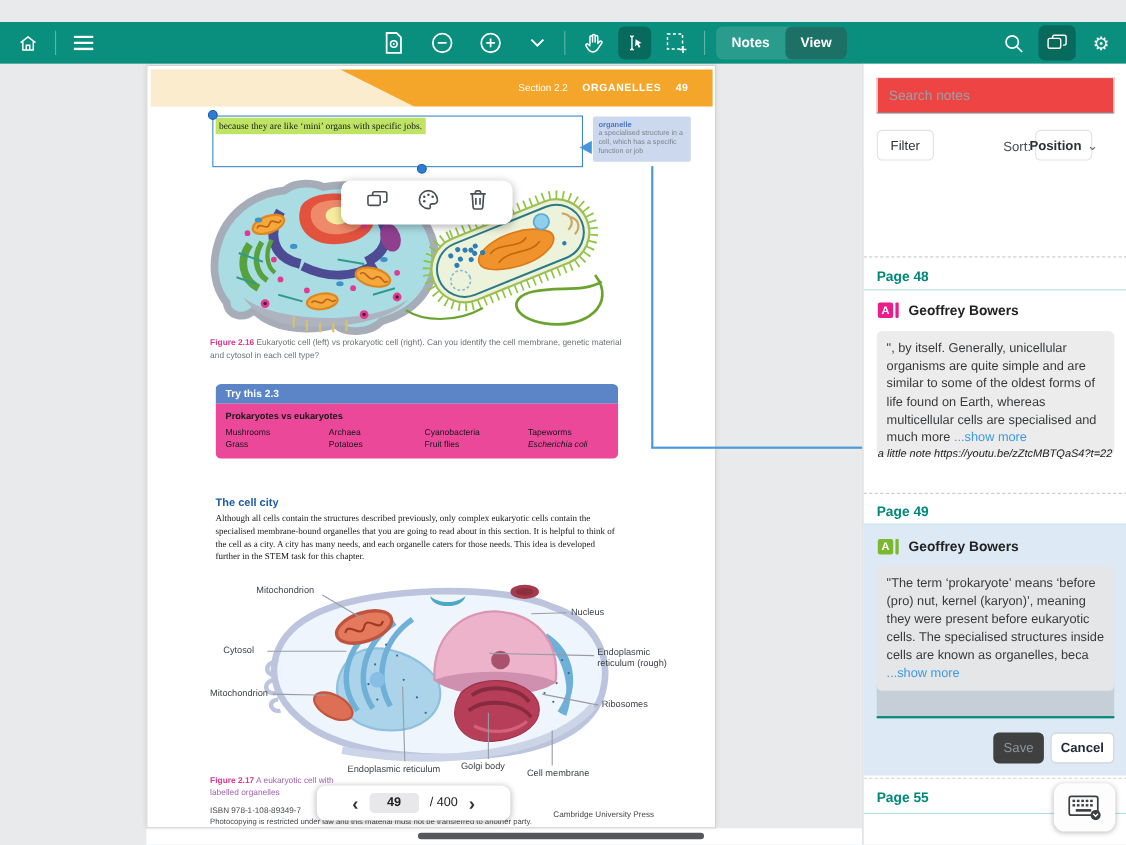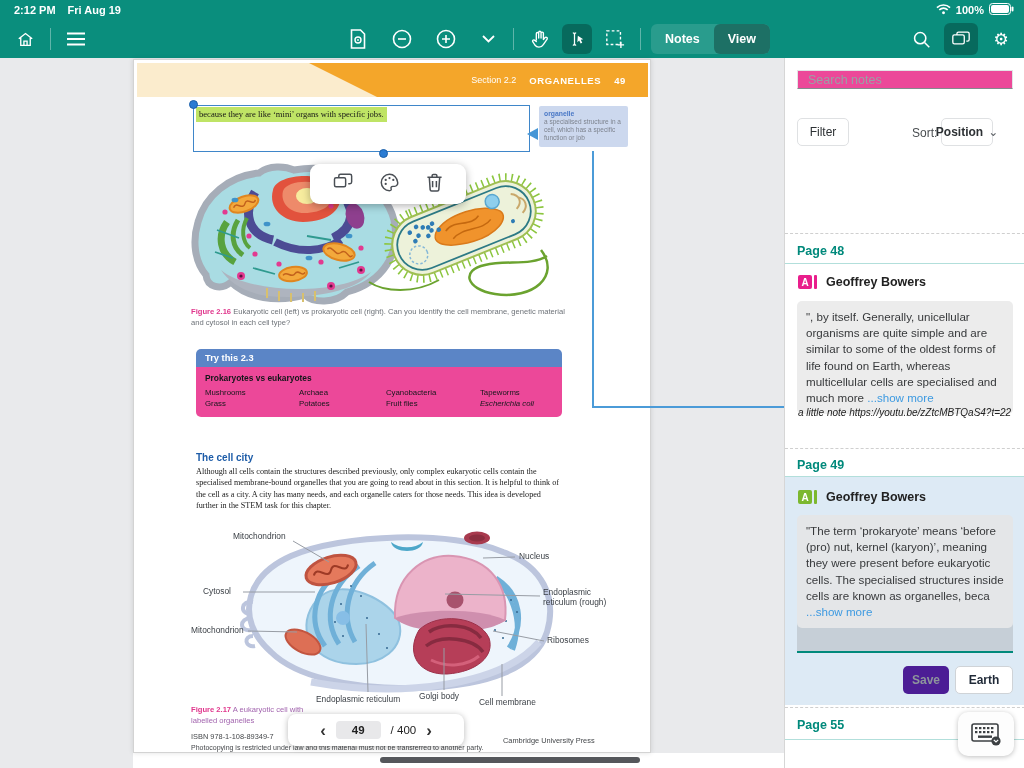--- a/index.html
+++ b/index.html
@@ -67,69 +67,46 @@
   #page-nav { left:288px; top:714px; width:176px; height:32px; background:#fff; border-radius:8px; box-shadow:0 1px 6px rgba(0,0,0,0.28); display:flex; align-items:center; justify-content:center; gap:10px; font-size:11.5px; color:#222; }
   #page-nav .chev { font-size:17px; font-weight:bold; color:#333; line-height:1; }
   #page-nav .numbox { background:#e8e8ea; border-radius:4px; padding:3px 16px; font-weight:bold; }
 
   
   #home-ind { left:380px; top:757px; width:260px; height:6px; border-radius:3px; background:#55575b; }
 
   
   #sidebar { left:784px; top:58px; width:240px; height:710px; background:#fff; border-left:1px solid #d6d6d6; overflow:hidden; }
   #sb-toppanel { position:absolute; left:0; top:0; width:240px; height:94px; background:#fff; z-index:3; }
-  #sb-search { position:absolute; left:12px; top:12px; width:216px; height:19px; background:#ec4899; border:1px solid #e2e4e6; border-bottom:1px solid #85898d; font-size:12.5px; color:#333; padding:0 10px; outline:none; }
+  #sb-search { position:absolute; left:12px; top:12px; width:216px; height:33px; background:#ef4444; border:1px solid #e2e4e6; border-bottom:1px solid #85898d; font-size:12.5px; color:#333; padding:0 10px; outline:none; }
   #sb-search::placeholder { color:#9aa0a6; }
   .sb-btn { position:absolute; background:#fff; border:1px solid #dfe1e3; border-radius:5px; font-size:12px; color:#2d3134; display:flex; align-items:center; justify-content:center; }
   #sort-label { position:absolute; left:127px; top:68px; font-size:12px; color:#494d50; }
   .notebox { position:absolute; left:12px; width:216px; background:#ececec; border-radius:5px; padding:8px 9px; font-size:11.6px; line-height:16.2px; color:#37393b; }
   .more { color:#3d9ae1; }
   .sb-divider { position:absolute; left:0; width:240px; border-top:1px dashed #cfcfcf; }
   .pg-label { position:absolute; left:12px; color:#00897b; font-weight:bold; font-size:12.5px; }
   .pg-line { position:absolute; left:0; width:240px; border-top:1px solid #b2dfdb; }
   .author-row { position:absolute; left:13px; display:flex; align-items:center; gap:9px; }
   .author-name { font-weight:bold; font-size:12.5px; color:#212121; }
   .ann-icon { display:flex; align-items:center; }
   .ann-icon .sq { width:14px; height:14px; border-radius:2px; color:#fff; font-size:10px; font-weight:bold; display:flex; align-items:center; justify-content:center; }
   .ann-icon .bar { width:3px; height:14px; border-radius:1px; margin-left:2px; }
   #active-sec { position:absolute; left:0; top:419px; width:240px; height:228px; background:#ddeaf5; }
   #plainnote { position:absolute; left:13px; top:347px; width:216px; font-size:10px; line-height:16px; color:#222; word-break:break-all;font-style:italic; }
   #note-edit { position:absolute; left:12px; top:562px; width:216px; height:33px; background:#c6cfd7; border:none; border-bottom:2px solid #00897b; resize:none; outline:none; }
-  #save-btn { left:118px; top:608px; width:46px; height:28px; background:#4c1d95; border:none; color:#8e959c; font-weight:bold; }
+  #save-btn { left:118px; top:608px; width:46px; height:28px; background:#404040; border:none; color:#8e959c; font-weight:normal; }
   #cancel-btn { left:170px; top:608px; width:58px; height:28px; color:#1f2937; font-weight:bold; border:1px solid #cfd3d7; }
   #kbd-btn { left:958px; top:712px; width:56px; height:44px; background:#fdfdfd; border-radius:10px; box-shadow:0 1px 5px rgba(0,0,0,0.25); display:flex; align-items:center; justify-content:center; z-index:5; }
 </style>
 </head>
 <body>
 
 <div id="stage">
 
-  <div id="statusbar" class="abs">
-    <div class="left">
-      <span>2:12 PM</span>
-      <span>Fri Aug 19</span>
-    </div>
-    <div class="right">
-      <span>
-        <svg width="15" height="12" viewBox="0 0 16 12">
-            <path d="M1 4.5 C5 .8 11 .8 15 4.5" stroke="#fff" stroke-width="1.8" fill="none"></path>
-            <path d="M3.5 7 C6.3 4.6 9.7 4.6 12.5 7" stroke="#fff" stroke-width="1.8" fill="none"></path>
-            <circle cx="8" cy="10" r="1.6" fill="#fff"></circle>
-          </svg>
-      </span>
-      <span>100%</span>
-      <span>
-        <svg width="25" height="12" viewBox="0 0 25 12">
-            <rect x="0.5" y="0.5" width="21" height="11" rx="3" stroke="#fff" fill="none"></rect>
-            <rect x="2" y="2" width="18" height="8" rx="2" fill="#fff"></rect>
-            <rect x="22.5" y="3.5" width="2" height="5" rx="1" fill="#fff"></rect>
-          </svg>
-      </span>
-    </div>
-  </div>
 
   <div id="appbar" class="abs">
     <div class="tbtn" style="margin-left:10px">
       <svg width="19" height="19" viewBox="0 0 24 24">
           <path d="M3.5 11 12 4.5 20.5 11 M6 9.5 V19.5 H18 V9.5 M10 19.5 V14 H14 V19.5" stroke="#fff" stroke-width="1.7" fill="none"></path>
         </svg>
     </div>
     <div class="tb-div"></div>
     <div class="tbtn">
       <svg width="18" height="14" viewBox="0 0 18 14">
@@ -506,21 +483,21 @@
         <span class="sq" style="background:#7cb82f;">A</span>
           <span class="bar" style="background:#7cb82f;"></span>
       </span>
       <span class="author-name">Geoffrey Bowers</span>
     </div>
     <div class="notebox" style="top:457px; z-index:2; background:#e4e6e8;">
       <span>"The term ‘prokaryote’ means ‘before (pro) nut, kernel (karyon)’, meaning they were present before eukaryotic cells. The specialised structures inside cells are known as organelles, beca </span><span class="more">...show more</span>
     </div>
     <textarea id="note-edit" style=""></textarea>
     <button class="sb-btn" id="save-btn">Save</button>
-    <button class="sb-btn" id="cancel-btn">Earth</button>
+    <button class="sb-btn" id="cancel-btn">Cancel</button>
 
     <div class="sb-divider" style="top:649px;"></div>
 
     <div class="pg-label" style="top:660px;">Page 55</div>
     <div class="pg-line" style="top:681px;"></div>
   </div>
 
   <div id="kbd-btn" class="abs">
     <svg width="30" height="24" viewBox="0 0 30 24">
       <rect x="1" y="2" width="26" height="17" rx="2" stroke="#3c4043" stroke-width="1.6" fill="none"></rect>

